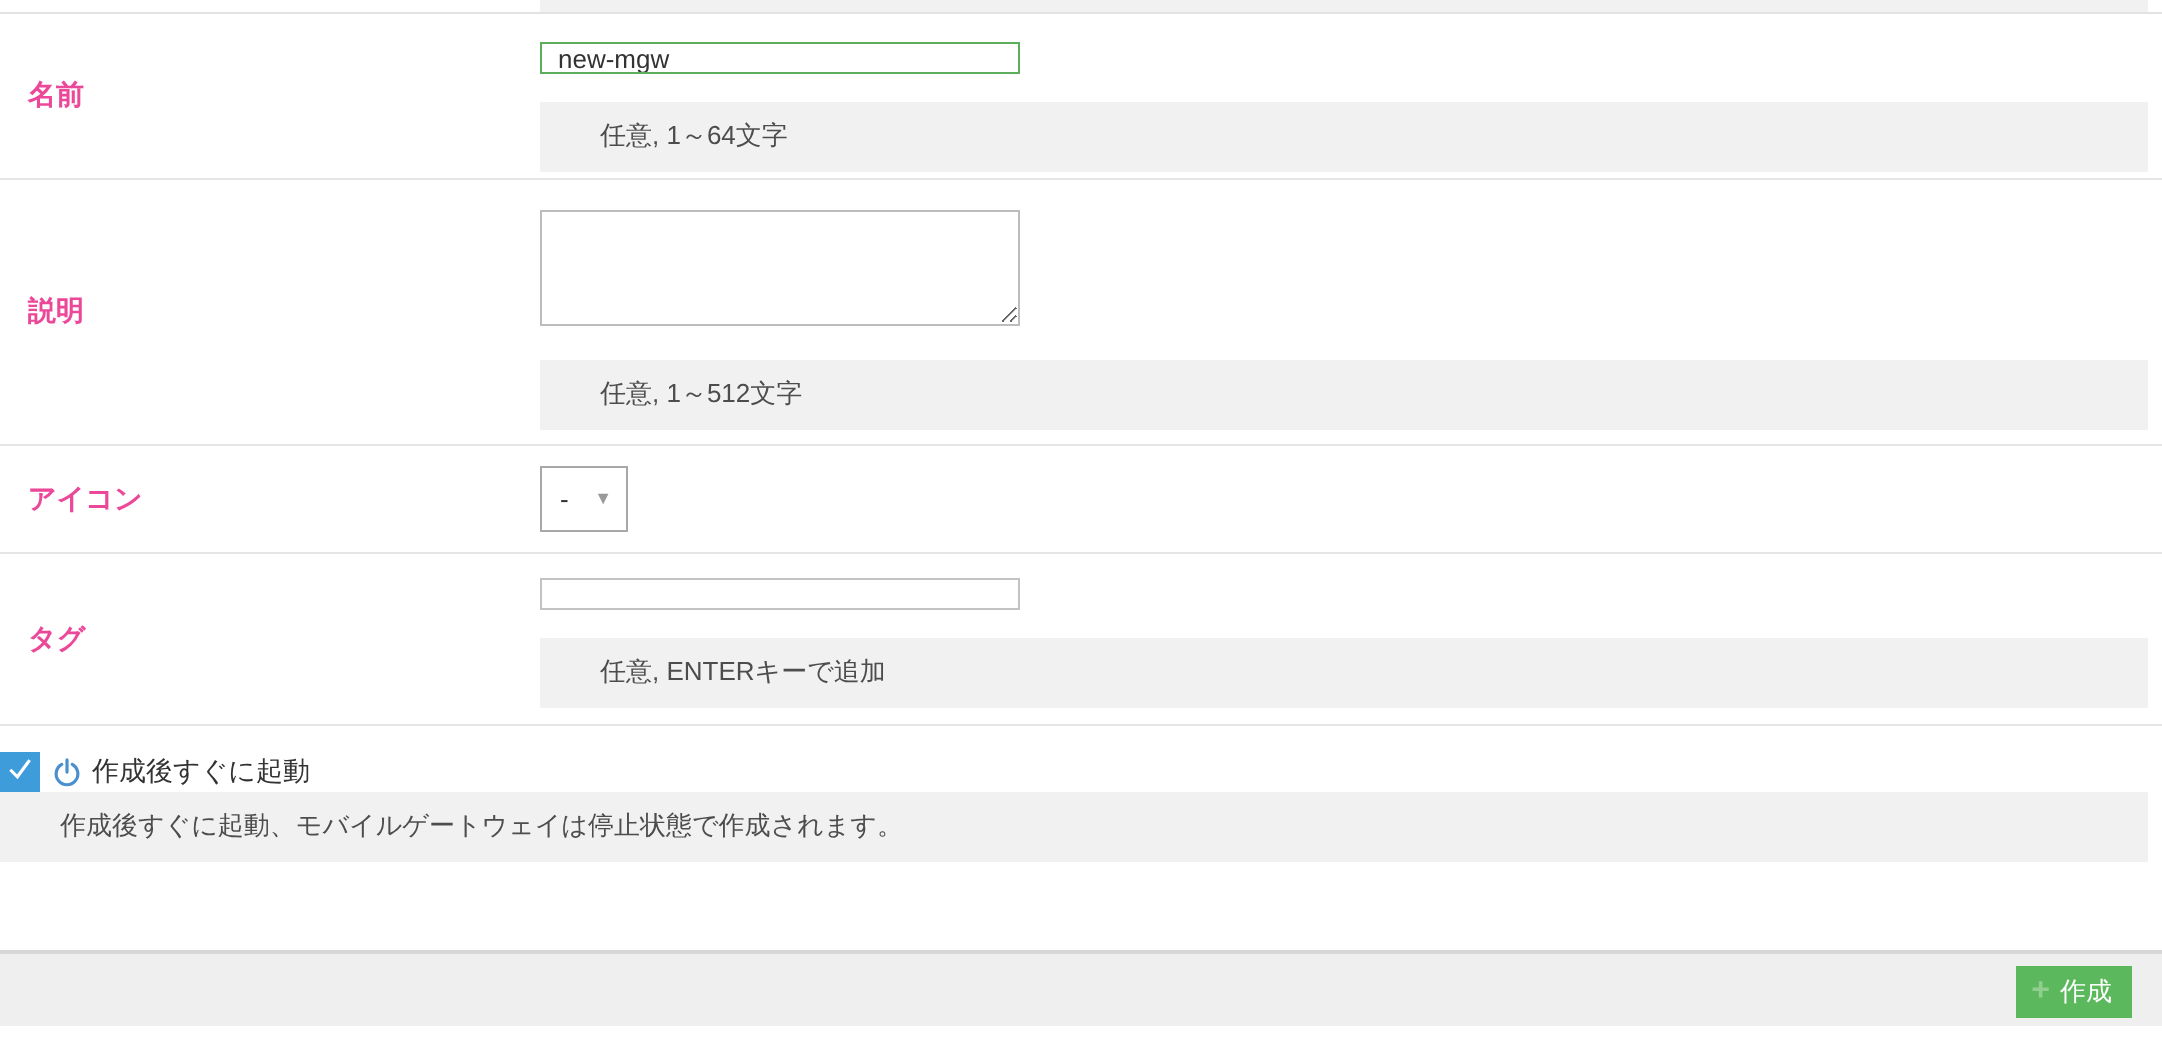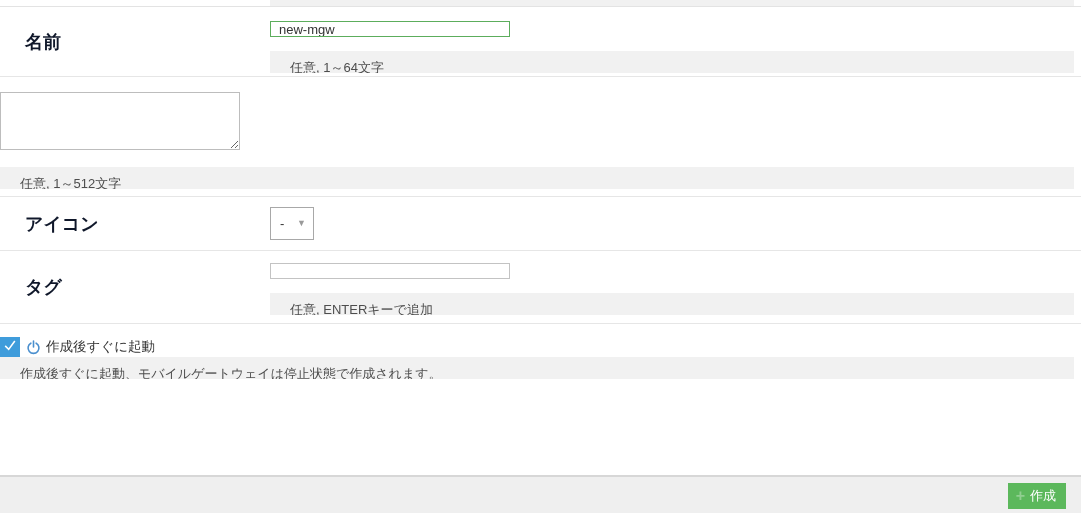--- a/index.html
+++ b/index.html
@@ -30,24 +30,24 @@
   .form { position: absolute; top: 7px; left: 0; width: 1081px; }
   .form-row {
     display: flex;
     align-items: center;
     border-bottom: 1px solid #e6e6e6;
   }
   .form-row.no-border { border-bottom: none; }
   .row-label {
     width: 270px;
     flex: 0 0 270px;
-    padding-left: 25px;
-    font-size: 18px;
+    padding-left: 14px;
+    font-size: 14px;
     font-weight: bold;
-    color: #0f172a;
+    color: #ec4899;
   }
   .row-field { flex: 1 1 auto; padding-right: 7px; }
   .text-input {
     width: 240px;
     height: 16px;
     border: 1px solid #c3c3c3;
     background: #ffffff;
     font-family: "Liberation Sans", "DejaVu Sans", sans-serif;
     font-size: 13px;
     color: #333333;
@@ -64,23 +64,23 @@
     font-family: "Liberation Sans", "DejaVu Sans", sans-serif;
     font-size: 13px;
     color: #333333;
     padding: 4px 8px;
     outline: none;
     display: block;
     resize: both;
   }
   .hint-bar {
     background: #f1f1f1;
-    height: 22px;
+    height: 35px;
     line-height: 34px;
-    padding-left: 20px;
+    padding-left: 30px;
     font-size: 13px;
     color: #4d4d4d;
     white-space: nowrap;
     overflow: hidden;
   }
   
   .row-name .row-field    { padding-top: 14px; padding-bottom: 3px; }
   .row-name .text-input   { margin-bottom: 14px; }
   .row-desc .row-field    { padding-top: 15px; padding-bottom: 7px; }
   .row-desc .textarea-input { margin-bottom: 17px; }
@@ -162,20 +162,21 @@
 
     <div class="form-row row-name">
       <div class="row-label">名前</div>
       <div class="row-field">
         <input class="text-input focused" type="text" value="new-mgw" style="">
         <div class="hint-bar">任意, 1～64文字</div>
       </div>
     </div>
 
     <div class="form-row row-desc">
+      <div class="row-label">説明</div>
       <div class="row-field">
         <textarea class="textarea-input" style=""></textarea>
         <div class="hint-bar">任意, 1～512文字</div>
       </div>
     </div>
 
     <div class="form-row row-icon">
       <div class="row-label">アイコン</div>
       <div class="row-field">
         <div class="select-box">

